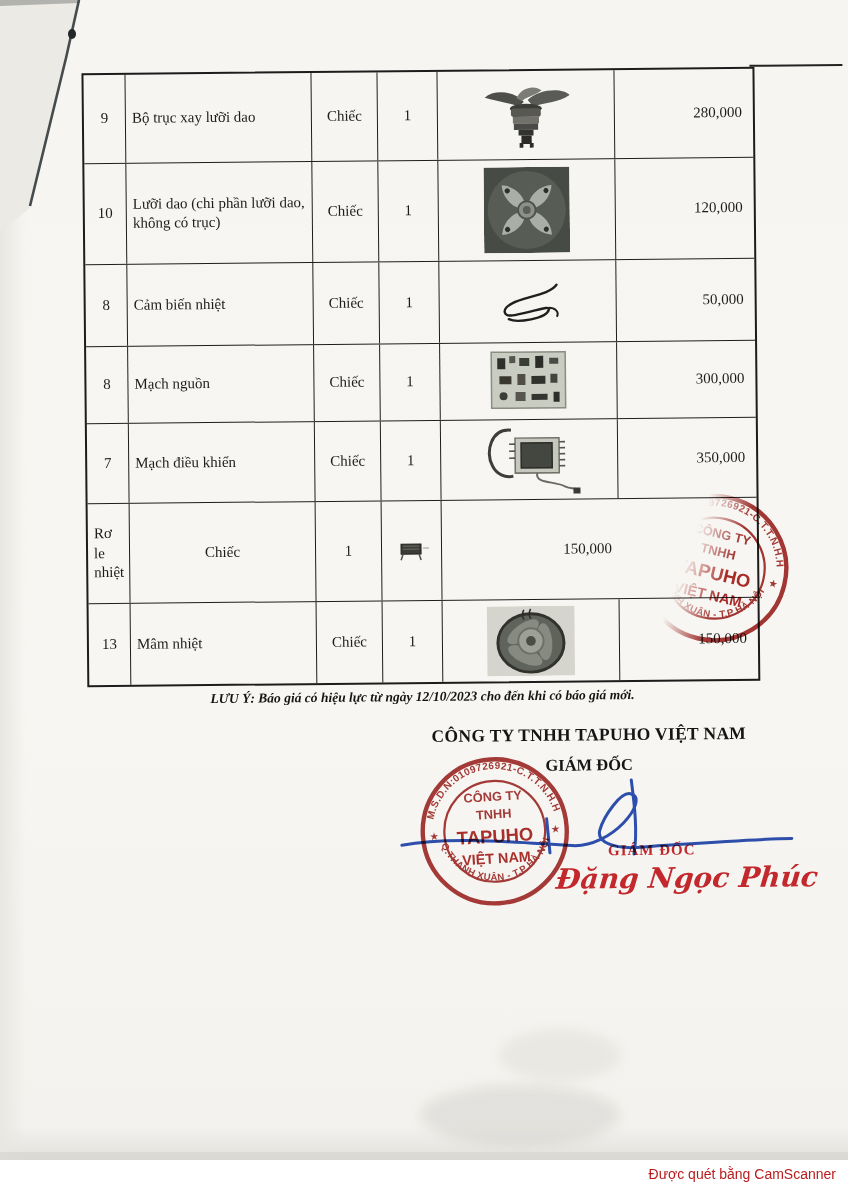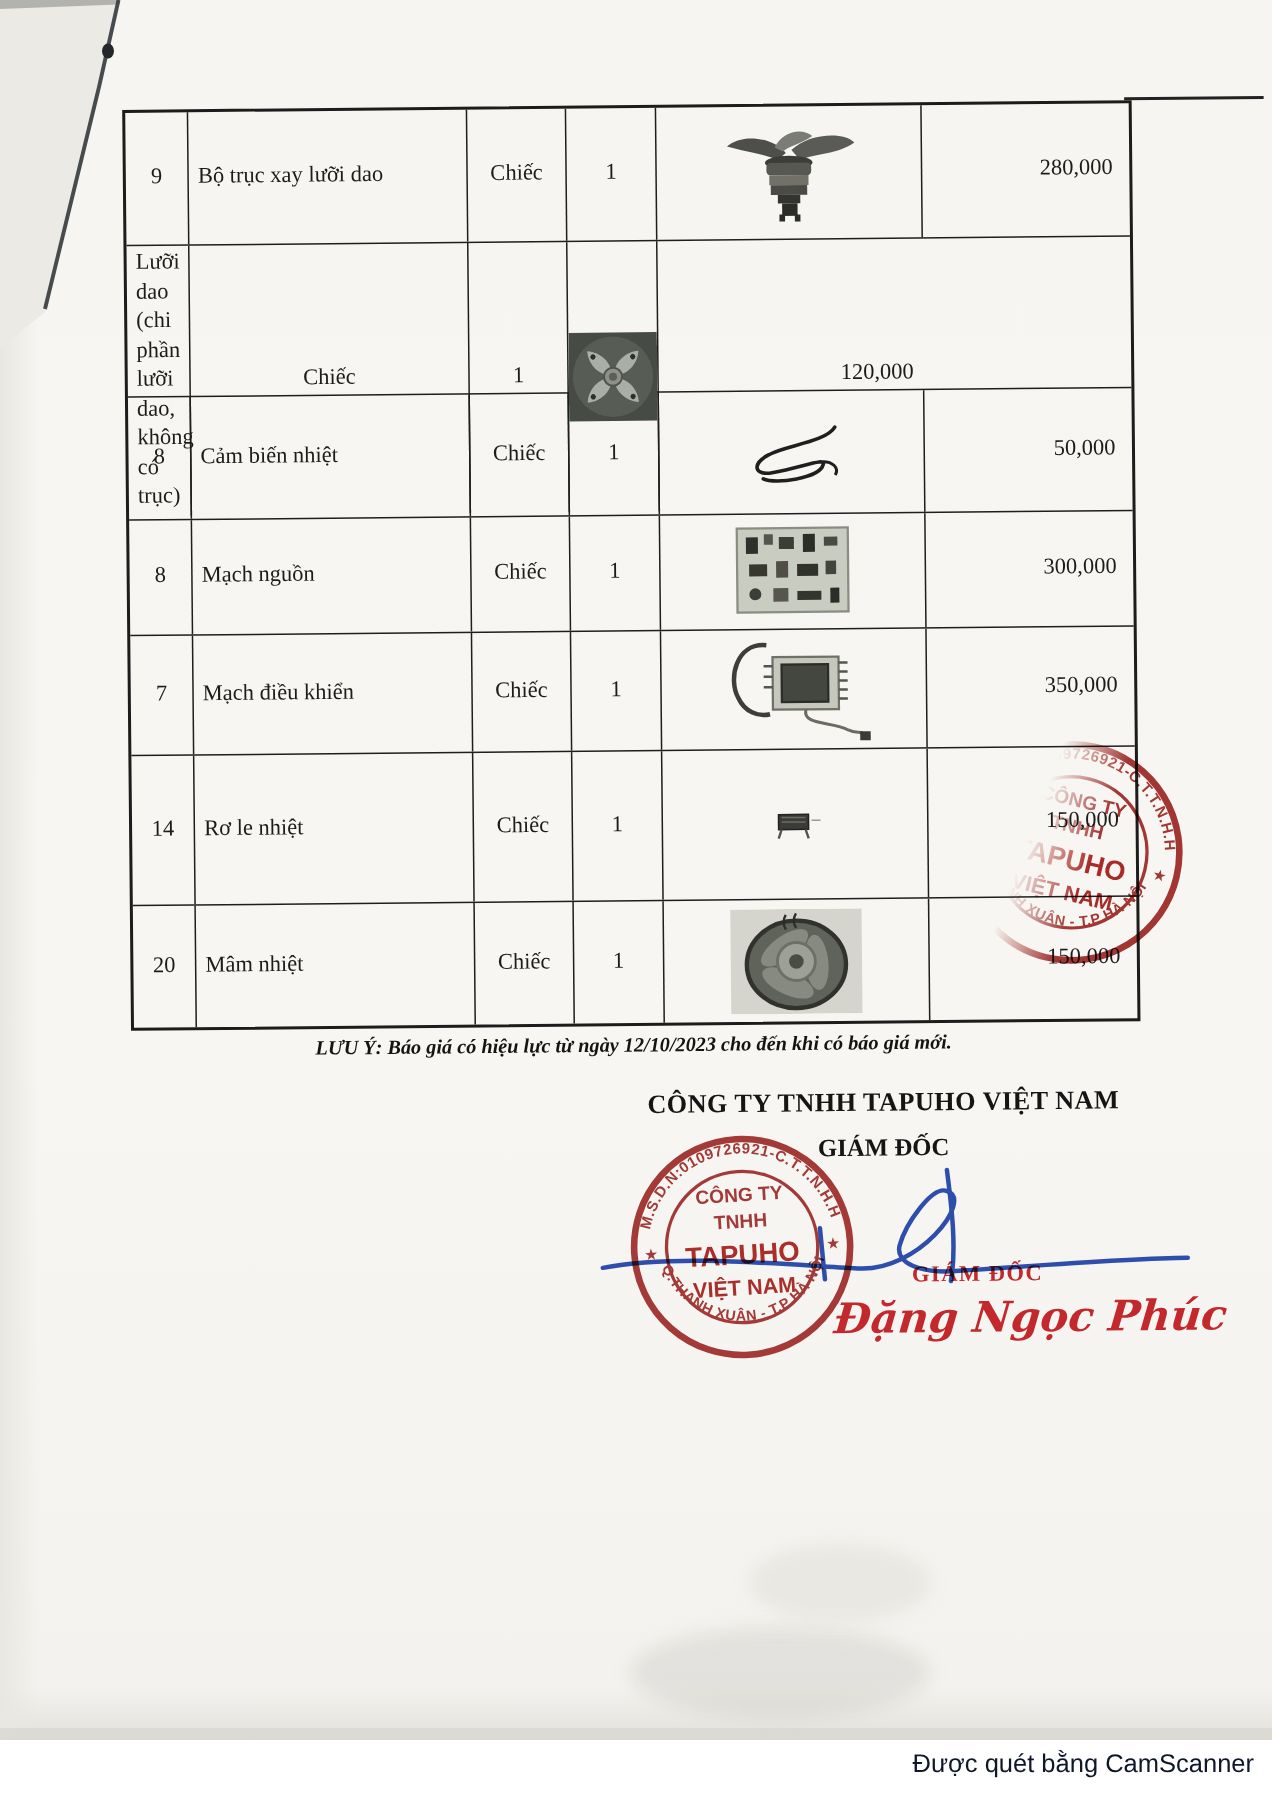--- a/index.html
+++ b/index.html
@@ -54,21 +54,21 @@
   
   .sig-svg{position:absolute;left:378px;top:772px;width:420px;height:100px;
            mix-blend-mode:multiply;}
   .sig-title{position:absolute;left:604px;top:844px;font-size:15px;font-weight:bold;
              letter-spacing:1px;color:#bf2a2e;mix-blend-mode:multiply;}
   .sig-name{position:absolute;left:552px;top:864px;font-size:28px;font-weight:bold;
             font-style:italic;color:#c2282c;transform:skewX(-6deg);
             font-family:"DejaVu Serif",serif;mix-blend-mode:multiply;}
 
   
-  .watermark{position:absolute;right:12px;top:1166px;font-size:17px;color:#0f172a;
+  .watermark{position:absolute;right:12px;top:1166px;font-size:14px;color:#b91c1c;
              font-family:"Liberation Sans","DejaVu Sans",sans-serif;}
 
   
   .edge-svg{position:absolute;left:0;top:0;pointer-events:none;}
 
   .stamp text{font-family:"Liberation Sans","DejaVu Sans",sans-serif;}
 </style>
 </head>
 <body>
 
@@ -173,20 +173,21 @@
         <div class="cell c-unit">Chiếc</div>
         <div class="cell c-qty">1</div>
         <div class="cell c-img">
           <svg width="112" height="68">
             <use href="#sym-blade-assembly"></use>
           </svg>
         </div>
         <div class="cell c-price">280,000</div>
       </div>
       <div class="trow r1">
+        <div class="cell c-no">10</div>
         <div class="cell c-name">Lưỡi dao (chi phần lưỡi dao, không có trục)</div>
         <div class="cell c-unit">Chiếc</div>
         <div class="cell c-qty">1</div>
         <div class="cell c-img">
           <svg width="86" height="86">
             <use href="#sym-blade"></use>
           </svg>
         </div>
         <div class="cell c-price">120,000</div>
       </div>
@@ -220,33 +221,32 @@
         <div class="cell c-unit">Chiếc</div>
         <div class="cell c-qty">1</div>
         <div class="cell c-img">
           <svg width="104" height="72">
             <use href="#sym-control-board"></use>
           </svg>
         </div>
         <div class="cell c-price">350,000</div>
       </div>
       <div class="trow r5">
-        <div class="cell c-no">14</div>
         <div class="cell c-name">Rơ le nhiệt</div>
         <div class="cell c-unit">Chiếc</div>
         <div class="cell c-qty">1</div>
         <div class="cell c-img">
           <svg width="38" height="26">
             <use href="#sym-thermal-relay"></use>
           </svg>
         </div>
         <div class="cell c-price">150,000</div>
       </div>
       <div class="trow r6">
-        <div class="cell c-no">20</div>
+        <div class="cell c-no">13</div>
         <div class="cell c-name">Mâm nhiệt</div>
         <div class="cell c-unit">Chiếc</div>
         <div class="cell c-qty">1</div>
         <div class="cell c-img">
           <svg width="90" height="70">
             <use href="#sym-heating-plate"></use>
           </svg>
         </div>
         <div class="cell c-price">150,000</div>
       </div>

